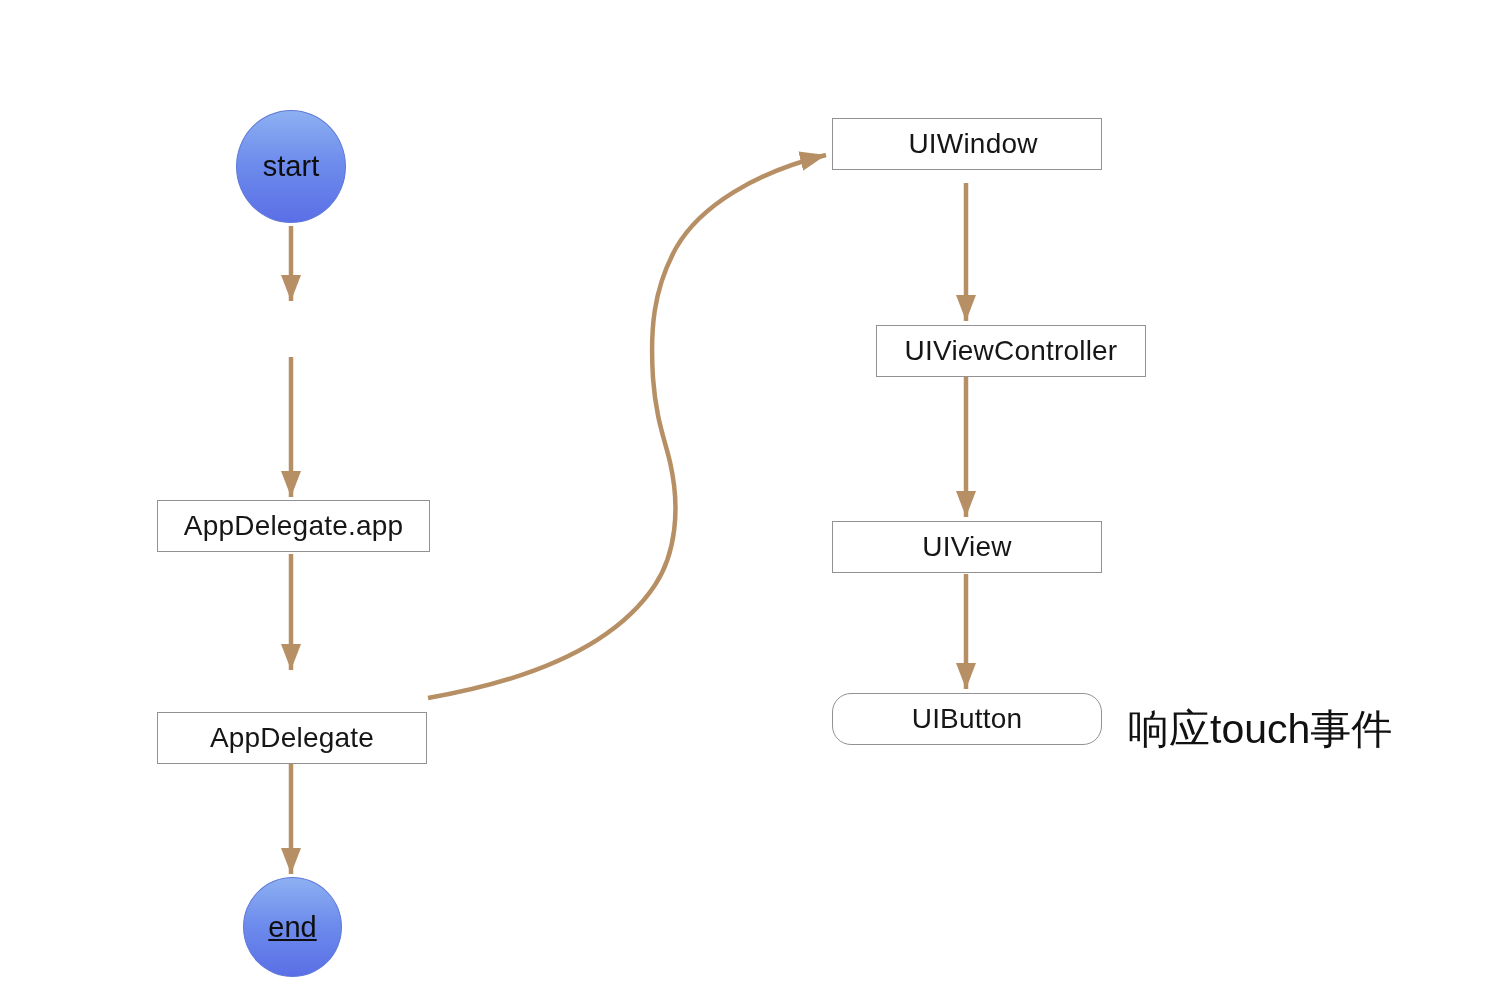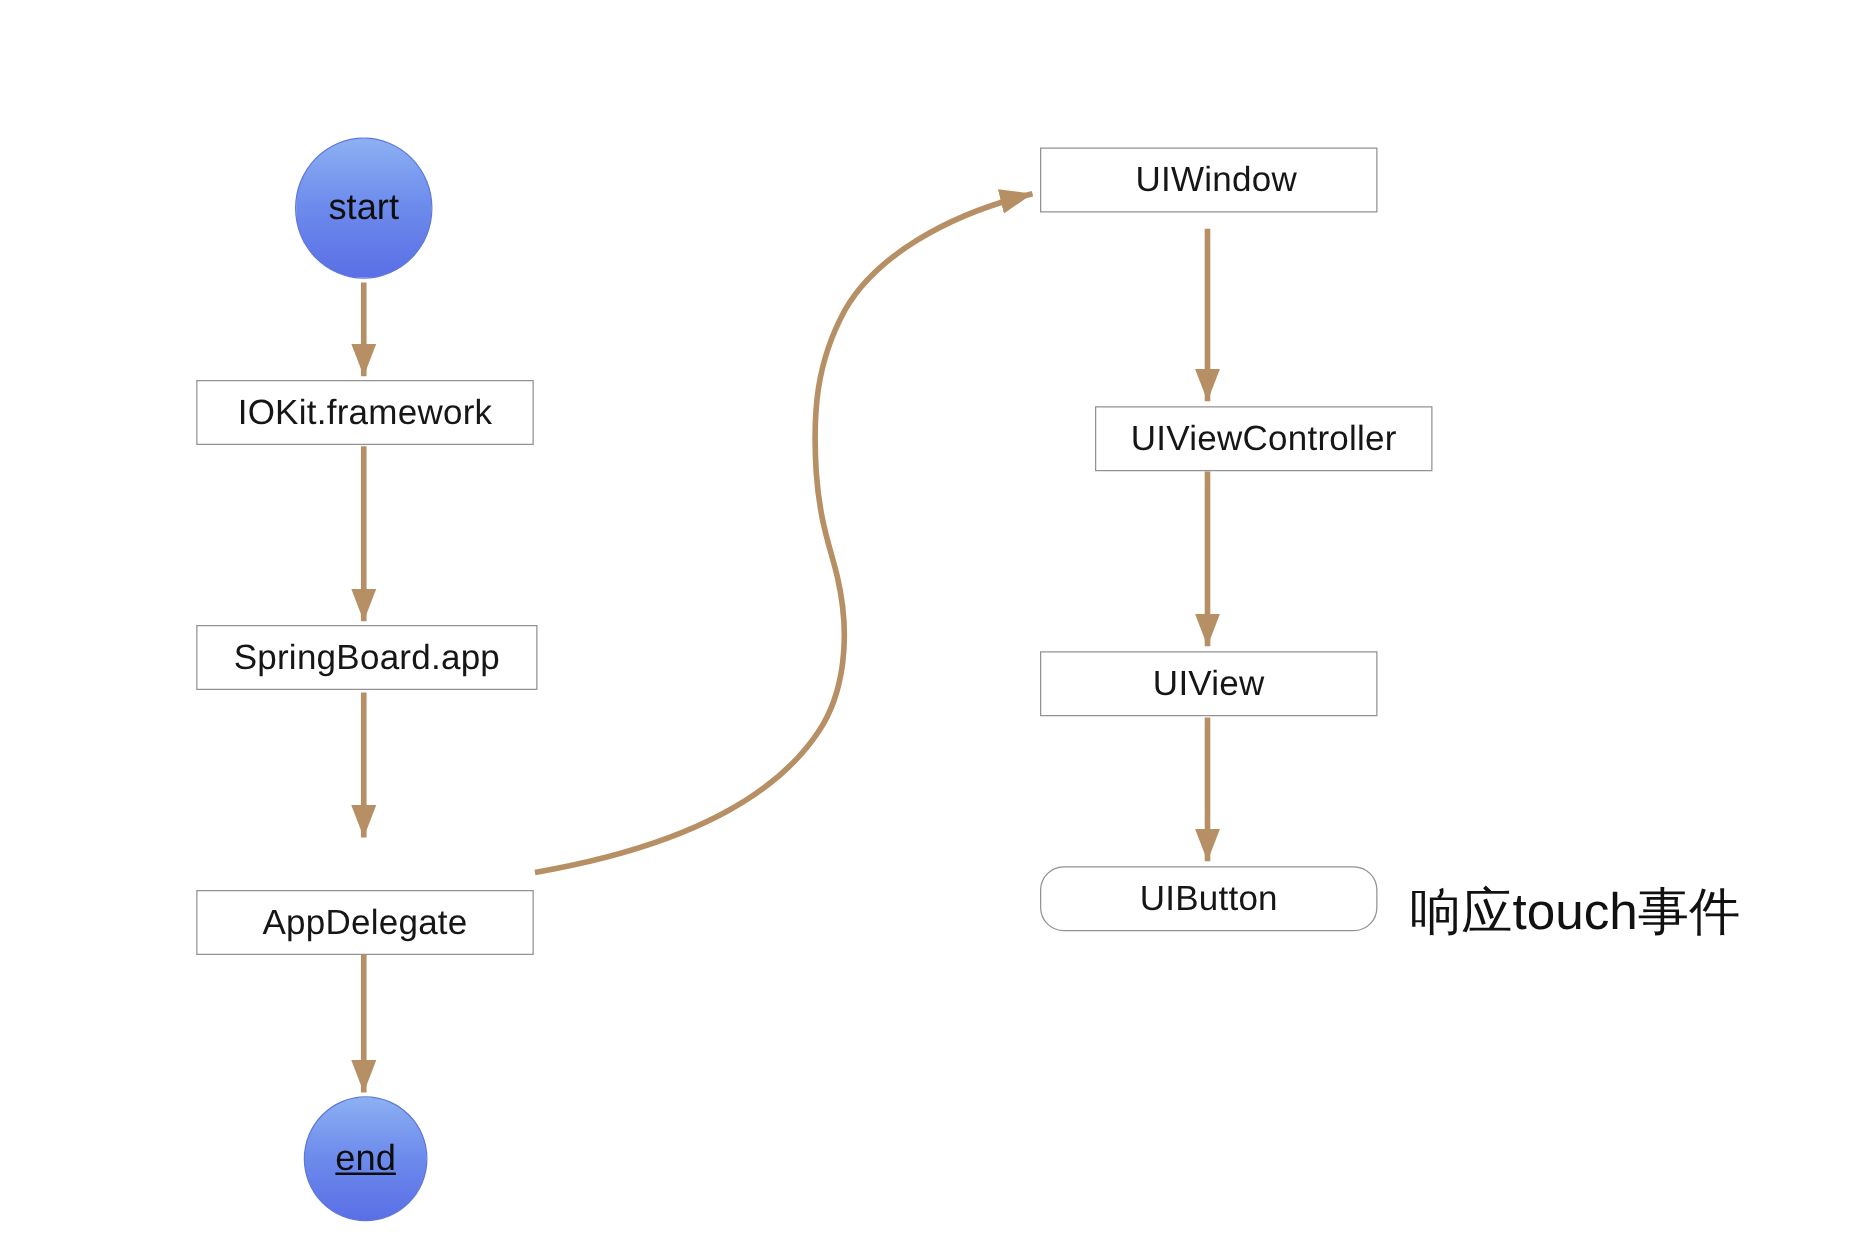--- a/index.html
+++ b/index.html
@@ -88,26 +88,23 @@
       <path d="M966,183 L966,321" marker-end="url(#ah)"></path>
       <path d="M966,377 L966,517" marker-end="url(#ah)"></path>
       <path d="M966,574 L966,689" marker-end="url(#ah)"></path>
     </g>
   </svg>
 
   <div class="node-circle node-start">
     <span>start</span>
   </div>
 
-  <div class="node-box node-iokit">
-    <span>IOKit.framework</span>
-  </div>
 
   <div class="node-box node-springboard">
-    <span>SpringBoard.app</span>
+    <span>AppDelegate.app</span>
   </div>
 
   <div class="node-box node-appdelegate">
     <span>AppDelegate</span>
   </div>
 
   <div class="node-circle node-end">
     <span>end</span>
   </div>
 

